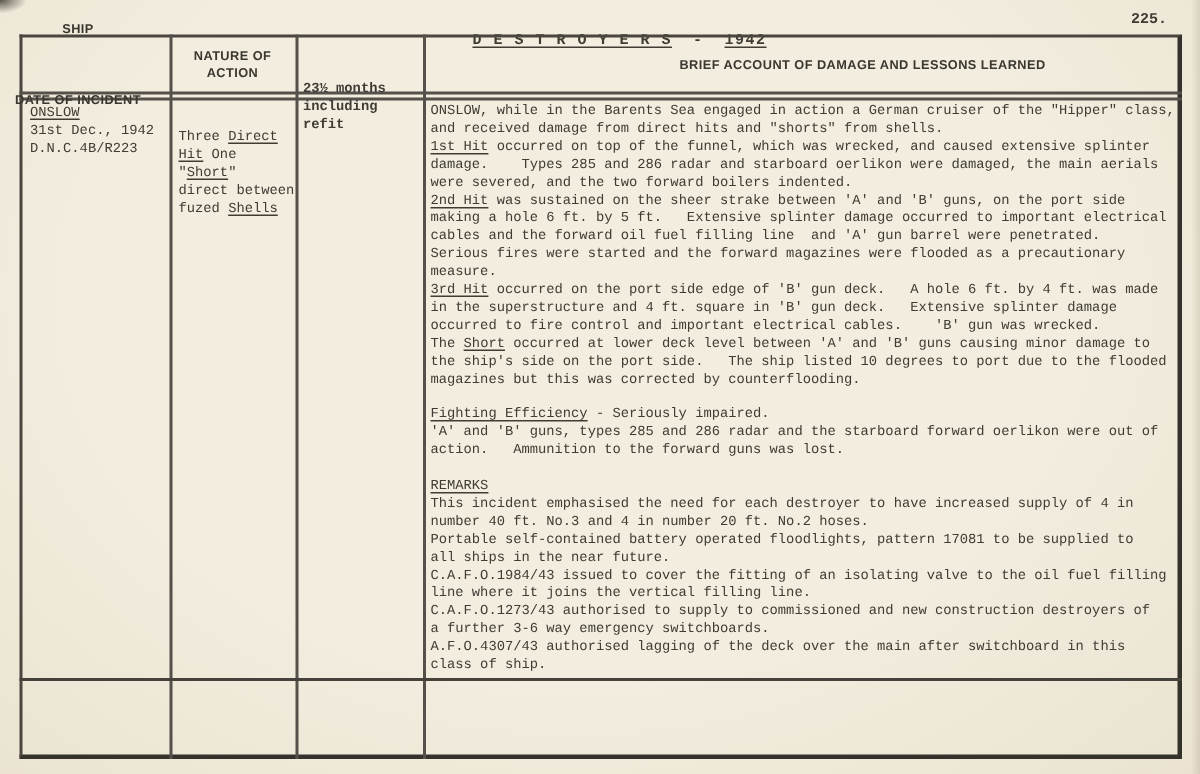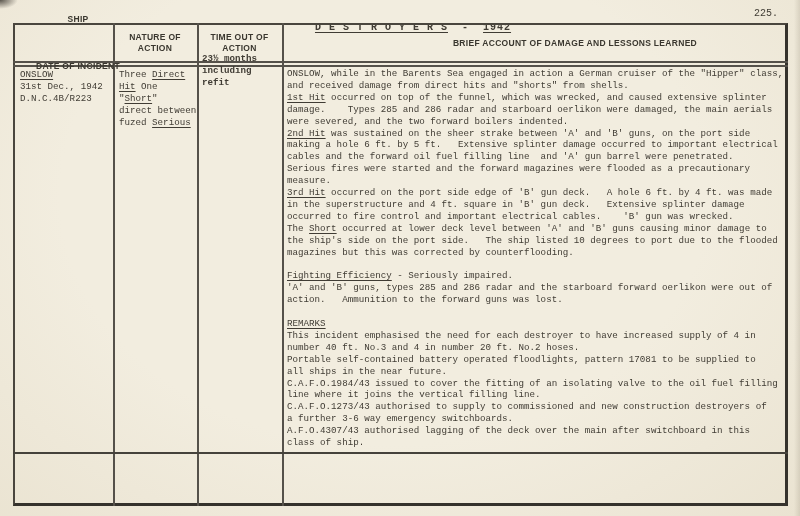--- a/index.html
+++ b/index.html
@@ -15,44 +15,44 @@
   
   .mono{font-family:"Liberation Mono","DejaVu Sans Mono",monospace;
         color:#403c34;white-space:pre;}
   .tline{min-height:11.9px;}
   .u{text-decoration:underline;text-underline-offset:2px;text-decoration-thickness:1px;}
 
   
   .title-row{position:absolute;top:22px;left:0;width:800px;text-align:center;
              font-size:10px;font-weight:bold;letter-spacing:1px;}
   .title-row .shift{display:inline-block;margin-left:26px;}
-  .page-num{position:absolute;left:754px;top:8px;font-size:10px;font-weight:normal;}
+  .page-num{position:absolute;left:754px;top:8px;font-size:10px;font-weight:bold;}
 
   
   .tframe{position:absolute;left:13px;top:23px;width:775px;height:483px;
           border-top:2px solid #4a463e;border-left:2px solid #4a463e;
           border-right:3px solid #35322c;border-bottom:3px solid #35322c;
           box-sizing:border-box;}
   .vline{position:absolute;top:23px;height:483px;width:2px;background:#55514a;}
   .v1{left:113px;} .v2{left:197px;} .v3{left:282px;}
   .hline{position:absolute;left:13px;width:775px;height:1.5px;background:#55514a;}
   .h-head1{top:61px;} .h-head2{top:65px;}
   .h-row{top:452px;height:2px;background:#45423b;}
 
   
   .hc{position:absolute;top:25px;height:36px;display:flex;flex-direction:column;
       align-items:center;justify-content:center;text-align:center;
       font-size:8.5px;font-weight:bold;color:#3a372f;letter-spacing:.3px;line-height:11px;}
-  .hc1{left:28px;width:100px;gap:36px;} .hc2{left:113px;width:84px;}
+  .hc1{left:2px;width:100px;gap:36px;} .hc2{left:113px;width:84px;}
   .hc3{left:197px;width:85px;} .hc4{left:282px;width:586px;}
 
   
   .cell{position:absolute;font-size:9.2px;line-height:11.9px;}
   .c-ship{left:20px;top:69px;width:95px;}
-  .c-nature{left:119px;top:69px;width:78px;}
+  .c-nature{left:119px;top:85px;width:78px;}
   .c-time{left:202px;top:53px;width:80px;font-weight:bold;}
   .c-account{left:287px;top:68px;width:502px;}
 </style>
 </head>
 <body>
 
 <div class="paper">
   <div class="smudge-tl"></div>
   <div class="edge-r"></div>
 
@@ -69,25 +69,21 @@
   <div class="hline h-row"></div>
 
   <div class="hc hc1">
     <div>SHIP</div>
     <div>DATE OF INCIDENT</div>
   </div>
   <div class="hc hc2">
     <div>NATURE OF</div>
     <div>ACTION</div>
   </div>
-  <div class="hc hc3">
-    <div>TIME OUT OF</div>
-    <div>ACTION</div>
-  </div>
   <div class="hc hc4">
     <div>BRIEF ACCOUNT OF DAMAGE AND LESSONS LEARNED</div>
   </div>
 
   <div class="cell mono c-ship"><div class="tline"><span class="u">ONSLOW</span></div><div class="tline"><span>31st Dec., 1942</span></div><div class="tline"><span>D.N.C.4B/R223</span></div></div>
-  <div class="cell mono c-nature"><div class="tline"><span>Three </span><span class="u">Direct</span></div><div class="tline"><span class="u">Hit</span><span> One</span></div><div class="tline"><span>"</span><span class="u">Short</span><span>"</span></div><div class="tline"><span>direct between</span></div><div class="tline"><span>fuzed </span><span class="u">Serious</span></div></div>
+  <div class="cell mono c-nature"><div class="tline"><span>Three </span><span class="u">Direct</span></div><div class="tline"><span class="u">Hit</span><span> One</span></div><div class="tline"><span>"</span><span class="u">Short</span><span>"</span></div><div class="tline"><span>direct between</span></div><div class="tline"><span>fuzed </span><span class="u">Shells</span></div></div>
   <div class="cell mono c-time"><div class="tline"><span>23½ months</span></div><div class="tline"><span>including</span></div><div class="tline"><span>refit</span></div></div>
   <div class="cell mono c-account"><div class="tline"><span>ONSLOW, while in the Barents Sea engaged in action a German cruiser of the "Hipper" class,</span></div><div class="tline"><span>and received damage from direct hits and "shorts" from shells.</span></div><div class="tline"><span class="u">1st Hit</span><span> occurred on top of the funnel, which was wrecked, and caused extensive splinter</span></div><div class="tline"><span>damage.    Types 285 and 286 radar and starboard oerlikon were damaged, the main aerials</span></div><div class="tline"><span>were severed, and the two forward boilers indented.</span></div><div class="tline"><span class="u">2nd Hit</span><span> was sustained on the sheer strake between 'A' and 'B' guns, on the port side</span></div><div class="tline"><span>making a hole 6 ft. by 5 ft.   Extensive splinter damage occurred to important electrical</span></div><div class="tline"><span>cables and the forward oil fuel filling line  and 'A' gun barrel were penetrated.</span></div><div class="tline"><span>Serious fires were started and the forward magazines were flooded as a precautionary</span></div><div class="tline"><span>measure.</span></div><div class="tline"><span class="u">3rd Hit</span><span> occurred on the port side edge of 'B' gun deck.   A hole 6 ft. by 4 ft. was made</span></div><div class="tline"><span>in the superstructure and 4 ft. square in 'B' gun deck.   Extensive splinter damage</span></div><div class="tline"><span>occurred to fire control and important electrical cables.    'B' gun was wrecked.</span></div><div class="tline"><span>The </span><span class="u">Short</span><span> occurred at lower deck level between 'A' and 'B' guns causing minor damage to</span></div><div class="tline"><span>the ship's side on the port side.   The ship listed 10 degrees to port due to the flooded</span></div><div class="tline"><span>magazines but this was corrected by counterflooding.</span></div><div class="tline">&nbsp;</div><div class="tline"><span class="u">Fighting Efficiency</span><span> - Seriously impaired.</span></div><div class="tline"><span>'A' and 'B' guns, types 285 and 286 radar and the starboard forward oerlikon were out of</span></div><div class="tline"><span>action.   Ammunition to the forward guns was lost.</span></div><div class="tline">&nbsp;</div><div class="tline"><span class="u">REMARKS</span></div><div class="tline"><span>This incident emphasised the need for each destroyer to have increased supply of 4 in</span></div><div class="tline"><span>number 40 ft. No.3 and 4 in number 20 ft. No.2 hoses.</span></div><div class="tline"><span>Portable self-contained battery operated floodlights, pattern 17081 to be supplied to</span></div><div class="tline"><span>all ships in the near future.</span></div><div class="tline"><span>C.A.F.O.1984/43 issued to cover the fitting of an isolating valve to the oil fuel filling</span></div><div class="tline"><span>line where it joins the vertical filling line.</span></div><div class="tline"><span>C.A.F.O.1273/43 authorised to supply to commissioned and new construction destroyers of</span></div><div class="tline"><span>a further 3-6 way emergency switchboards.</span></div><div class="tline"><span>A.F.O.4307/43 authorised lagging of the deck over the main after switchboard in this</span></div><div class="tline"><span>class of ship.</span></div></div>
 </div>
 
 </body></html>

